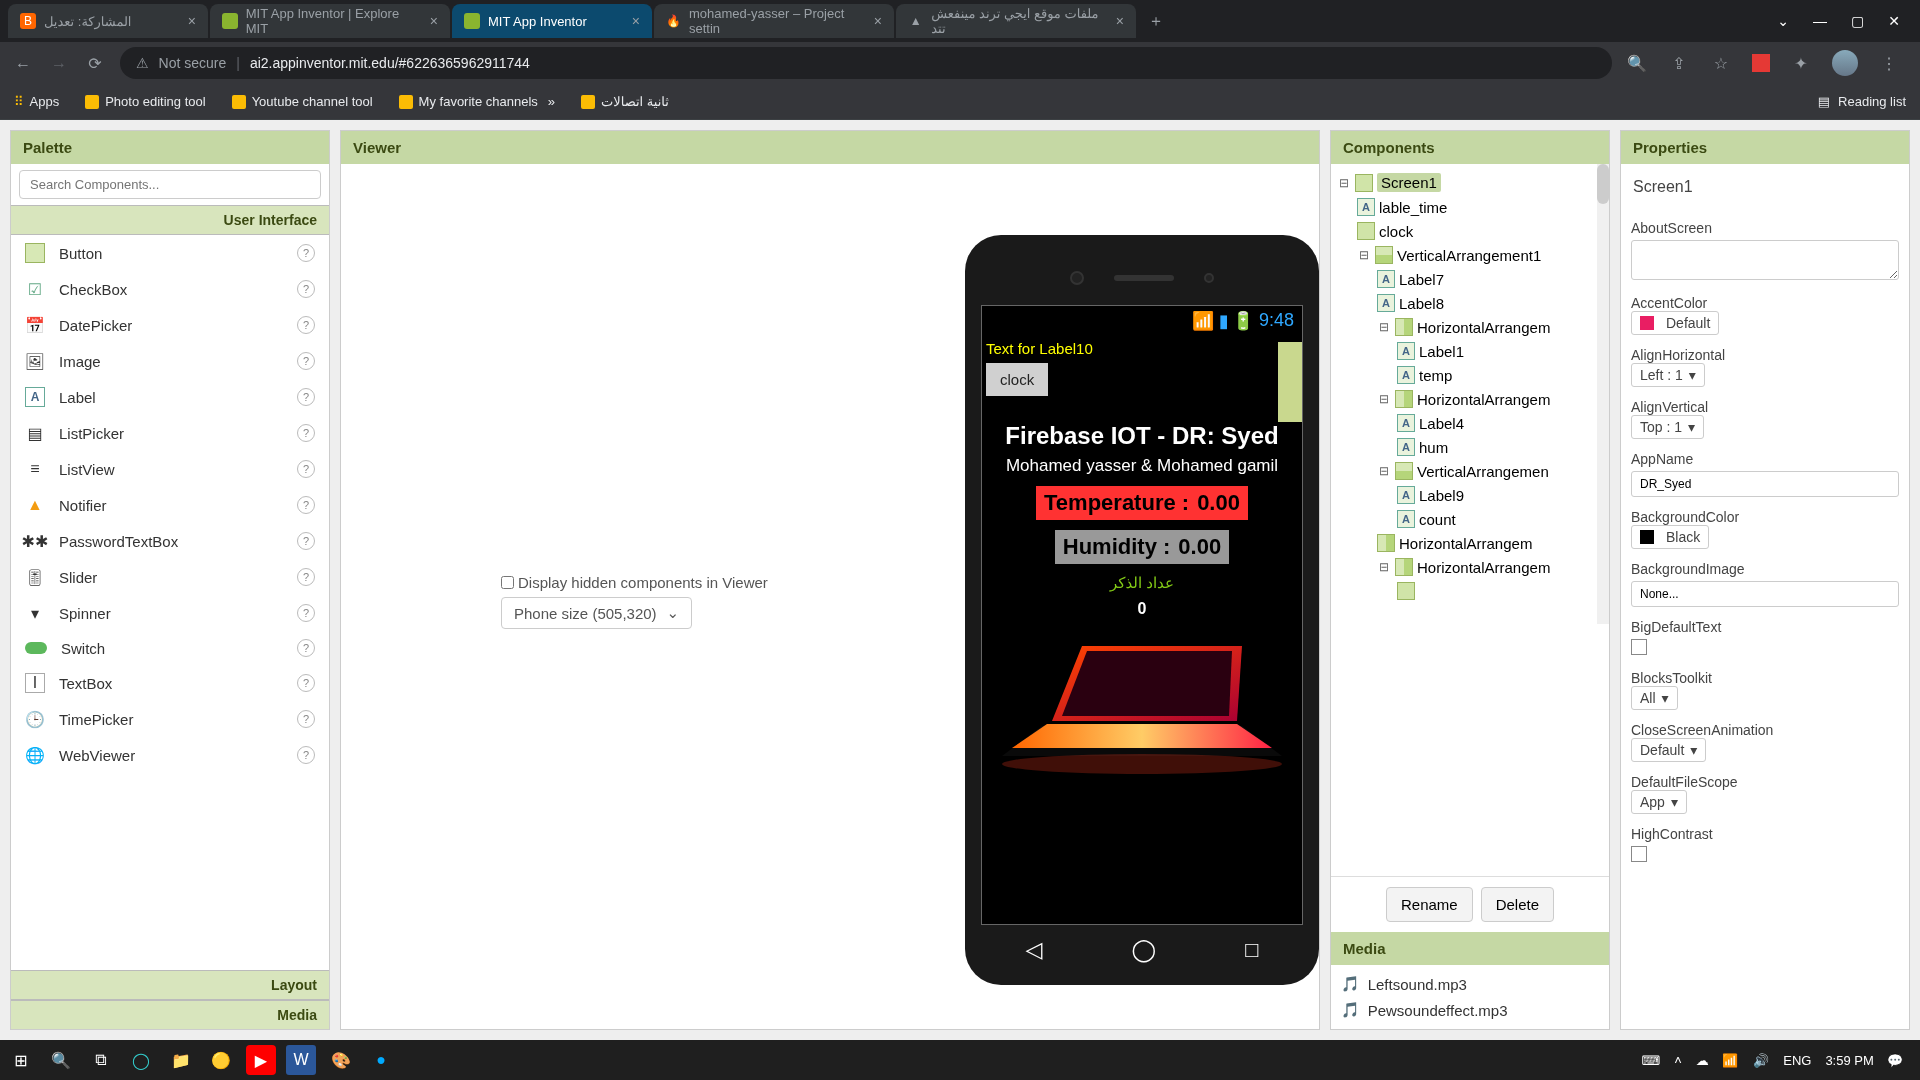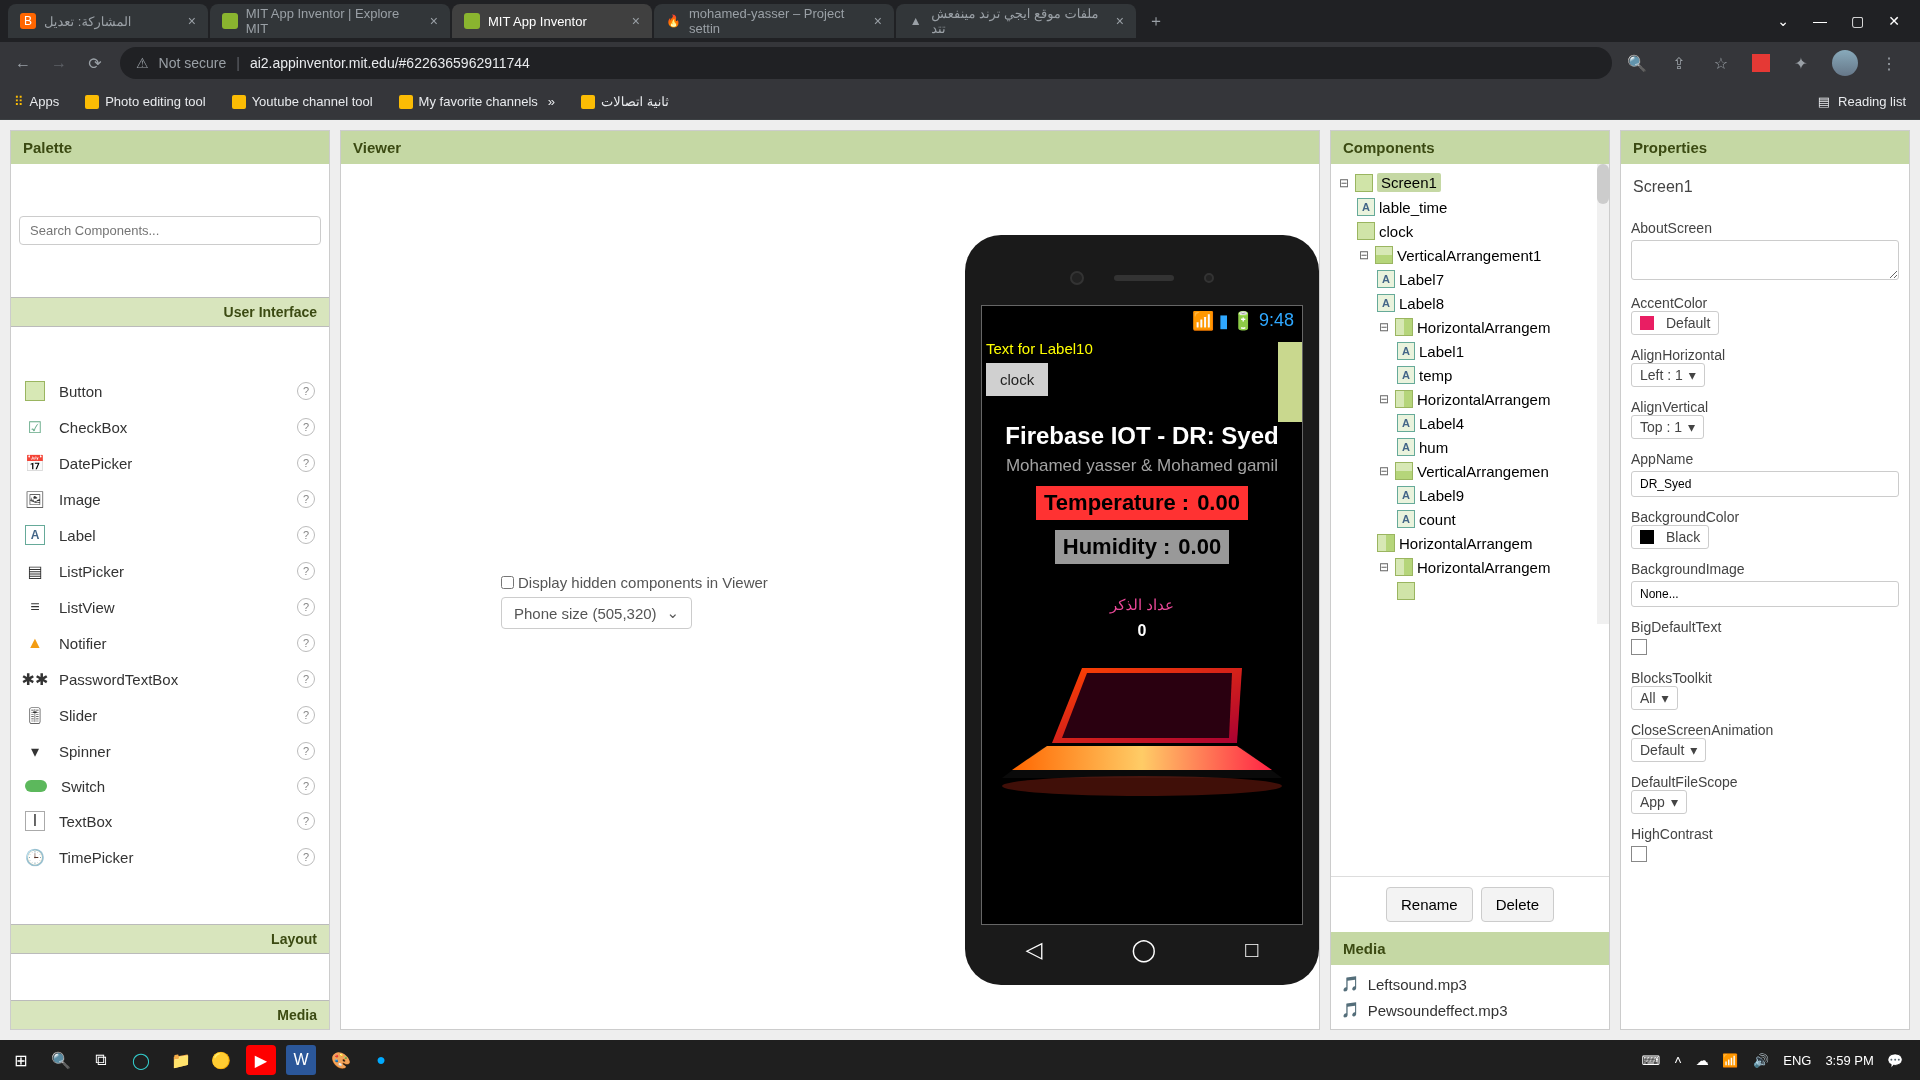--- a/index.html
+++ b/index.html
@@ -1,42 +1,42 @@
 <!DOCTYPE html>
 <html><head>
 <meta charset="utf-8">
 <style>
 * { box-sizing: border-box; margin: 0; padding: 0; }
 body { font-family: Arial, sans-serif; background: #202124; width: 1920px; height: 1080px; overflow: hidden; }
 
 
 .tabbar { background: #202124; height: 42px; display: flex; align-items: center; padding: 0 8px; }
 .tab { background: #323639; color: #9aa0a6; height: 34px; display: flex; align-items: center; padding: 0 12px; margin-right: 2px; border-radius: 8px 8px 0 0; font-size: 13px; gap: 8px; min-width: 200px; max-width: 240px; }
-.tab.active { background: #404040; color: #fff; }
+.tab.active { background: #0c4a6e; color: #fff; }
 .tab .favicon { width: 16px; height: 16px; display: inline-flex; align-items: center; justify-content: center; font-size: 12px; }
 .tab .close { margin-left: auto; color: #9aa0a6; cursor: pointer; font-size: 14px; }
 .win-controls { margin-left: auto; display: flex; gap: 24px; color: #fff; font-size: 14px; padding-right: 12px; }
 .addrbar { background: #35363a; height: 42px; display: flex; align-items: center; padding: 0 12px; gap: 14px; color: #fff; }
 .addrbar .url { background: #202124; border-radius: 20px; height: 32px; flex: 1; display: flex; align-items: center; padding: 0 16px; color: #9aa0a6; font-size: 14px; gap: 10px; }
 .addrbar .iconbtn { width: 22px; height: 22px; display: flex; align-items: center; justify-content: center; color: #9aa0a6; cursor: pointer; }
 .addrbar .right-icons { display: flex; gap: 20px; align-items: center; padding-right: 8px; }
 .avatar { width: 26px; height: 26px; border-radius: 50%; background: linear-gradient(#8ab, #678); }
 .bookmarks { background: #35363a; height: 36px; display: flex; align-items: center; padding: 0 14px; gap: 26px; color: #e8eaed; font-size: 13px; border-bottom: 1px solid #3c4043; }
 .bookmarks .bm { display: flex; align-items: center; gap: 6px; cursor: pointer; }
 .bm .dot { width: 14px; height: 14px; background: #fbbc04; border-radius: 2px; }
 .bookmarks .reading { margin-left: auto; display: flex; align-items: center; gap: 8px; }
 
 
 .app { background: #eee; height: calc(1080px - 42px - 42px - 36px - 40px); display: flex; padding: 10px; gap: 10px; }
 .panel { background: #fff; border: 1px solid #ccc; display: flex; flex-direction: column; }
 .panel-head { background: #c5d8a4; color: #3b4a12; font-weight: bold; padding: 8px 12px; font-size: 15px; }
 .section-head { background: #d8e5bd; color: #3b4a12; font-weight: bold; padding: 6px 12px; font-size: 14px; border-top: 1px solid #bbb; border-bottom: 1px solid #bbb; text-align: right; }
 
 
-.palette { width: 320px; gap: 46px; }
+.palette { width: 320px; }
 .search-comp { margin: 6px 8px; padding: 6px 10px; border: 1px solid #ccc; border-radius: 4px; width: calc(100% - 16px); font-size: 13px; color: #4c1d95; }
 .palette-list { overflow-y: auto; flex: 1; }
 .pal-item { display: flex; align-items: center; padding: 8px 14px; gap: 14px; color: #333; font-size: 15px; cursor: pointer; }
 .pal-item .help { margin-left: auto; width: 18px; height: 18px; border: 1px solid #bbb; border-radius: 50%; font-size: 11px; color: #888; display: flex; align-items: center; justify-content: center; }
 .pal-icon { width: 20px; height: 20px; display: flex; align-items: center; justify-content: center; font-size: 16px; }
 
 
 .viewer { flex: 1; display: flex; flex-direction: column; }
 .viewer-body { flex: 1; display: flex; flex-direction: row; align-items: center; padding-top: 10px; overflow: hidden; }
 .viewer-ctrl { width: 100%; padding: 0 160px; display: flex; flex-direction: column; align-items: flex-start; gap: 6px; }
@@ -45,25 +45,25 @@
 .phone-outer { margin-top: 16px; background: #1a1a1a; border-radius: 36px; padding: 16px 16px 10px; width: 490px; }
 .phone-top { height: 54px; display: flex; align-items: center; justify-content: center; gap: 30px; }
 .speaker { width: 60px; height: 6px; background: #333; border-radius: 4px; }
 .frontcam { width: 14px; height: 14px; background: #222; border-radius: 50%; border: 2px solid #333; }
 .screen { background: #000; height: 620px; position: relative; overflow: hidden; border: 1px solid #666; }
 .statusbar { height: 30px; background: #000; display: flex; justify-content: flex-end; align-items: center; gap: 4px; padding-right: 8px; color: #2fa8ff; font-size: 18px; }
 .screen .label10 { color: #ffff00; font-size: 15px; padding: 4px 4px 2px; }
 .clock-btn { background: #d0d0d0; color: #222; border: none; padding: 8px 14px; font-size: 15px; margin: 4px 4px 10px; cursor: pointer; }
 .center-col { display: flex; flex-direction: column; align-items: center; text-align: center; }
 .app-title { color: #fff; font-weight: bold; font-size: 24px; margin-top: 16px; }
-.app-sub { color: #a3a3a3; font-size: 17px; margin-top: 6px; }
+.app-sub { color: #ffffff; font-size: 17px; margin-top: 6px; }
 .row-box { display: flex; gap: 8px; padding: 4px 8px; margin-top: 10px; font-weight: bold; font-size: 22px; }
 .row-temp { background: #ff3232; color: #000; }
 .row-hum { background: #999; color: #000; }
-.arabic { color: #ec4899; font-size: 15px; margin-top: 32px; }
+.arabic { color: #84cc16; font-size: 15px; margin-top: 10px; }
 .count { color: #fff; font-weight: bold; font-size: 16px; margin-top: 8px; }
 .laptop-img { margin-top: 8px; width: 320px; height: 150px; display: flex; align-items: center; justify-content: center; }
 .laptop-svg { width: 100%; height: 100%; }
 .scroll-handle { position: absolute; right: 0; top: 36px; width: 24px; height: 80px; background: #c9d88e; }
 .navbar { height: 50px; display: flex; align-items: center; justify-content: space-around; color: #fff; font-size: 22px; }
 
 
 .components { width: 280px; }
 .tree { flex: 1; overflow: auto; font-size: 15px; padding: 6px 0; position: relative; }
 .tree-scroll { position: absolute; right: 0; top: 0; width: 12px; height: 460px; background: #f0f0f0; }

